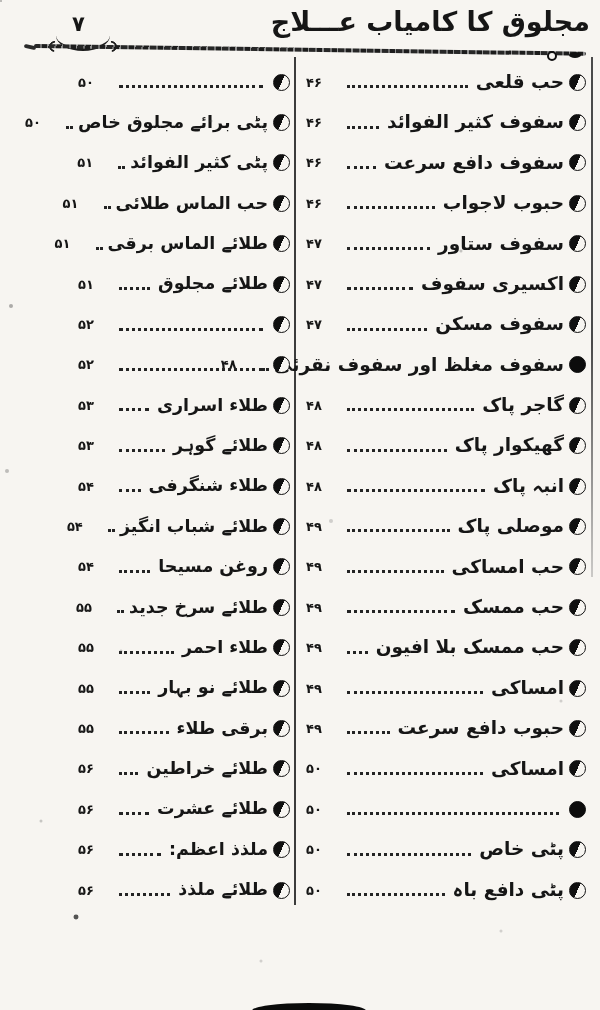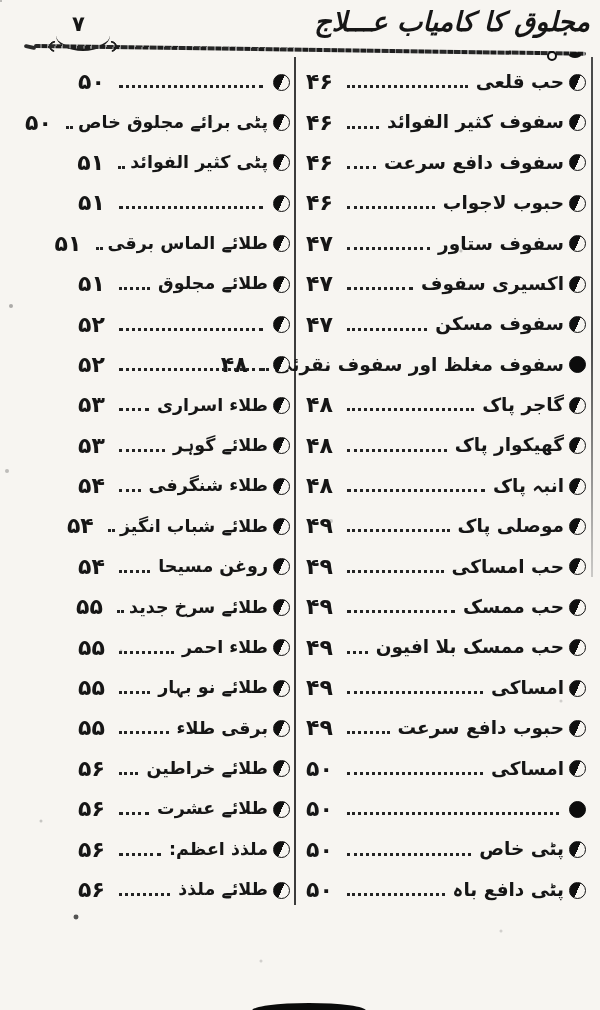--- a/index.html
+++ b/index.html
@@ -4,21 +4,21 @@
 <style>
   html,body{margin:0;padding:0;}
   body{
     width:600px;height:1010px;position:relative;overflow:hidden;
     background:#f7f5f1;color:#161616;
     font-family:"DejaVu Sans","Liberation Sans",sans-serif;
   }
   
   .title{
     position:absolute;top:6px;right:10px;direction:rtl;
-    font-size:27px;font-weight:bold;white-space:nowrap;font-style:italic;
+    font-size:27px;font-weight:bold;white-space:nowrap;
   }
   .pagenum{
     position:absolute;left:72px;top:12px;
     font-size:21px;font-weight:bold;
   }
   .bracket{
     position:absolute;left:56px;top:33px;width:54px;height:15px;
     border-bottom:3px solid #1d1d1d;
     border-bottom-left-radius:55% 95%;
     border-bottom-right-radius:55% 95%;
@@ -59,21 +59,21 @@
     flex:0 1 auto;font-size:17.5px;font-weight:bold;white-space:nowrap;
     margin-left:3px;line-height:1;
   }
   .col-right .label{font-size:18.5px;}
   .dots{
     flex:1 1 auto;min-width:4px;height:0;align-self:center;
     border-bottom:3.2px dotted #242424;
     margin:9px 5px 0 5px;
   }
   .pnum{
-    flex:0 0 auto;width:36px;font-size:22px;font-weight:bold;
+    flex:0 0 auto;width:36px;font-size:13px;font-weight:bold;
     direction:ltr;text-align:left;line-height:1;
   }
   
   .smudge{position:absolute;left:252px;top:1003px;width:114px;height:15px;background:#0b0b0b;border-radius:50%;}
   .specks{position:absolute;left:0;top:0;width:2px;height:2px;border-radius:50%;background:rgba(50,50,50,.4);
     box-shadow:
       75px 916px 0 1.5px rgba(30,30,30,.75),
       10px 305px 0 1px rgba(60,60,60,.4),
       6px 470px 0 1px rgba(60,60,60,.3),
       210px 120px 0 .5px rgba(80,80,80,.3),
@@ -240,20 +240,21 @@
     <span class="pnum">۵۰</span>
   </div>
     <div class="row" dir="rtl">
     <span class="bullet"></span>
     <span class="label">پٹی کثیر الفوائد</span>
     <span class="dots"></span>
     <span class="pnum">۵۱</span>
   </div>
     <div class="row" dir="rtl">
     <span class="bullet"></span>
+    <span class="label">حب الماس طلائی</span>
     <span class="dots"></span>
     <span class="pnum">۵۱</span>
   </div>
     <div class="row" dir="rtl">
     <span class="bullet"></span>
     <span class="label">طلائے الماس برقی</span>
     <span class="dots"></span>
     <span class="pnum">۵۱</span>
   </div>
     <div class="row" dir="rtl">

